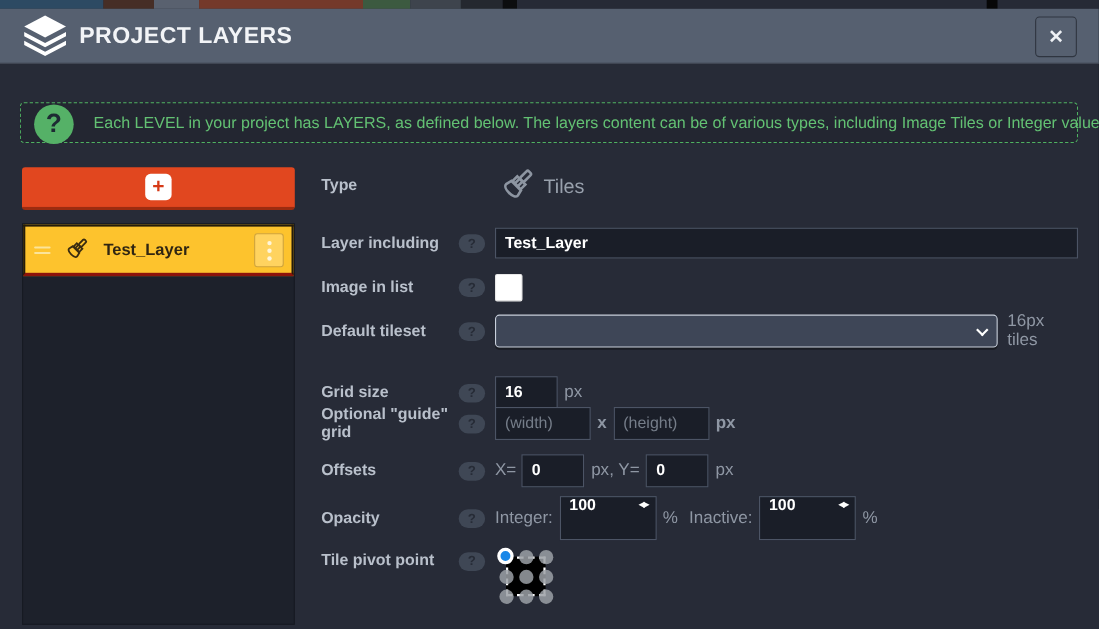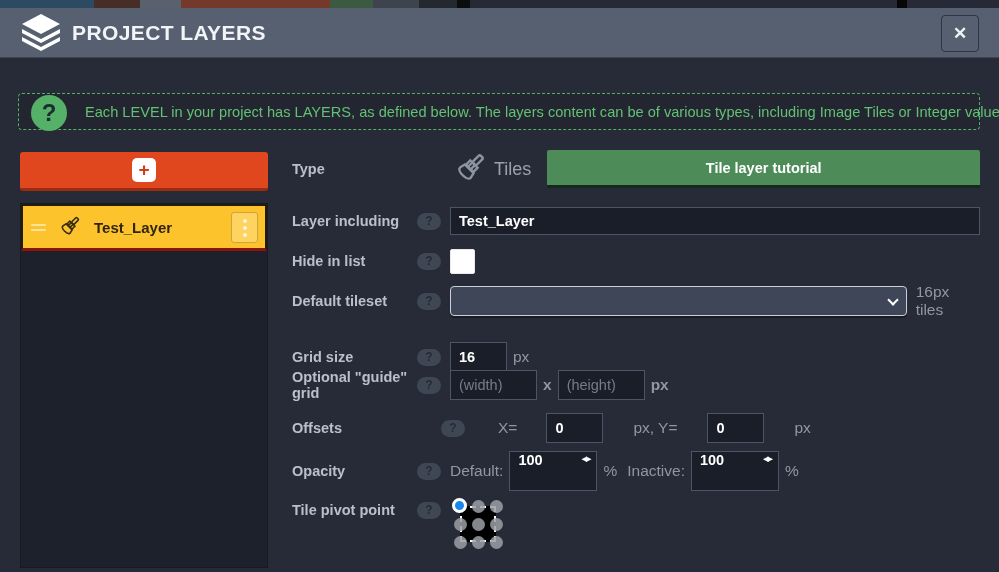--- a/index.html
+++ b/index.html
@@ -204,31 +204,30 @@
     <span class="help-spacer"></span>
     <svg class="brush-grey" viewBox="0 0 24 24">
       <g transform="rotate(45 12 12)" fill="none" stroke="currentColor" stroke-width="1.5">
         <rect x="10.4" y="0.8" width="3.2" height="6.6" rx="1"></rect>
         <rect x="8.7" y="7.6" width="6.6" height="3.8"></rect>
         <path d="M10.6 7.6 v3.8 M12.9 7.6 v3.8"></path>
         <path d="M8.1 11.8 h7.8 l0.8 3.4 c0 3.2 -9.4 3.2 -9.4 0 z"></path>
       </g>
     </svg>
     <span class="tiles-txt">Tiles</span>
-    <button class="tutorial-btn">Tile layer tutorial</button>
   </div>
 
   <div class="row" style="top:204px;">
     <span class="flabel">Layer including</span>
     <span class="help">?</span>
     <input class="tinput" style="flex: 1 1 0%;" value="Test_Layer">
   </div>
 
   <div class="row" style="top:244px;">
-    <span class="flabel">Hide in list</span>
+    <span class="flabel">Image in list</span>
     <span class="help">?</span>
     <span class="checkbox"></span>
   </div>
 
   <div class="row" style="top:284px;">
     <span class="flabel">Default tileset</span>
     <span class="help">?</span>
     <span class="select-wrap">
       <span class="chev"></span>
     </span>
@@ -244,34 +243,34 @@
 
   <div class="row" style="top:368px;">
     <span class="flabel">Optional "guide" grid</span>
     <span class="help">?</span>
     <input class="tinput" style="width: 87px; height: 30px;" placeholder="(width)">
     <span class="gtxt mono-gap" style="font-weight:700;">x</span>
     <input class="tinput" style="width: 87px; height: 30px;" placeholder="(height)">
     <span class="gtxt mono-gap" style="font-weight:700;">px</span>
   </div>
 
-  <div class="row" style="top:411px;gap:24px;">
+  <div class="row" style="top:411px;">
     <span class="flabel">Offsets</span>
     <span class="help">?</span>
     <span class="gtxt" style="margin-right:5px;">X=</span>
     <input class="tinput" style="width: 57px; height: 30px;" value="0">
     <span class="gtxt mono-gap">px, Y=</span>
     <input class="tinput" style="width: 57px; height: 30px;" value="0">
     <span class="gtxt mono-gap">px</span>
   </div>
 
   <div class="row" style="top:454px;">
     <span class="flabel">Opacity</span>
     <span class="help">?</span>
-    <span class="gtxt" style="margin-right:6px;">Default:</span>
+    <span class="gtxt" style="margin-right:6px;">Integer:</span>
     <span class="stepbox">
       <span class="v">100</span>
       <span class="arr">◂▸</span>
     </span>
     <span class="gtxt mono-gap">%</span>
     <span class="gtxt" style="margin:0 6px 0 4px;">Inactive:</span>
     <span class="stepbox">
       <span class="v">100</span>
       <span class="arr">◂▸</span>
     </span>

